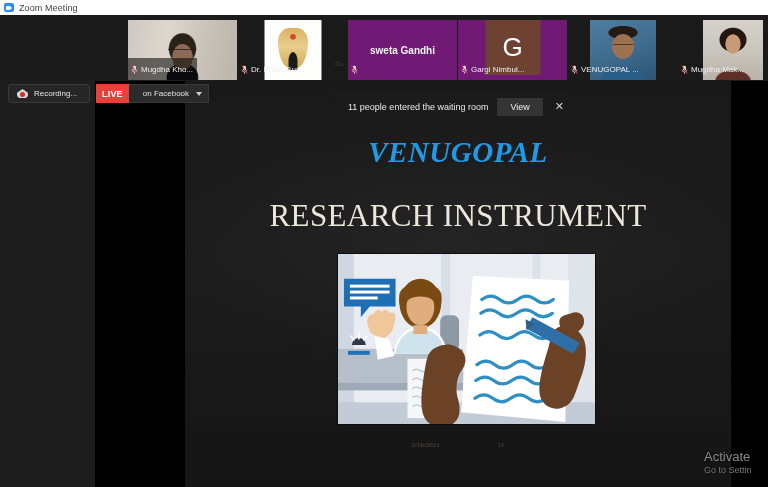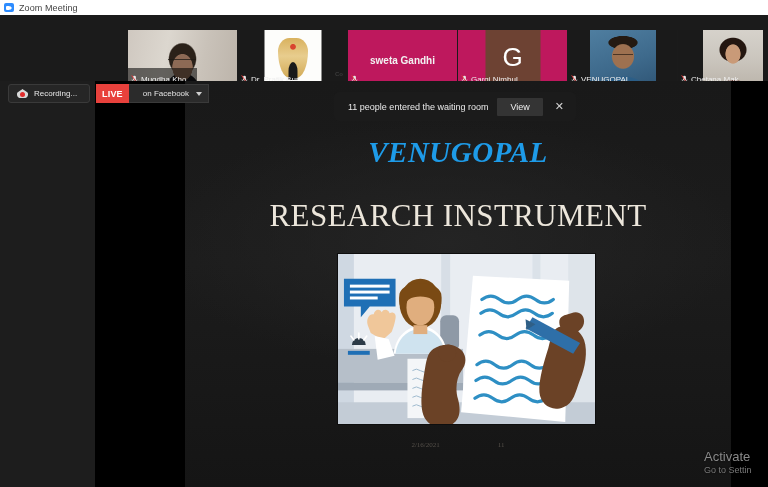--- a/index.html
+++ b/index.html
@@ -34,22 +34,22 @@
   .titlebar-text {
     font-size:9px; color:#444; letter-spacing:.1px; white-space:nowrap;
   }
 
   
   .filmstrip {
     position:absolute; left:0; top:15px; width:768px; height:66px;
     background:#1b1b1b;
   }
   .tile {
-    position:absolute; top:15px; height:60px; width:109px;
-    background:#be185d; overflow:hidden;
+    position:absolute; top:5px; height:60px; width:109px;
+    background:#701a75; overflow:hidden;
   }
   .tile.active { outline:1.5px solid #7ec242; outline-offset:-1.5px; }
 
   .tile-video { position:absolute; inset:0; overflow:hidden; }
 
   
   .cam-mugdha {
     position:absolute; inset:0;
     background:
       radial-gradient(ellipse 17px 22px at 50% 62%, #8d6a55 0 58%, rgba(141,106,85,0) 62%),
@@ -355,21 +355,21 @@
       </div>
       <div class="tile-name noplate">
         <span class="mic-muted">
           <svg viewBox="0 0 10 13">
               <rect x="3" y="1" width="4" height="7" rx="2" fill="#e8e8e8"></rect>
               <path d="M1.5 6.5a3.5 3.5 0 0 0 7 0" stroke="#e8e8e8" stroke-width="1" fill="none"></path>
               <line x1="5" y1="10" x2="5" y2="12.5" stroke="#e8e8e8" stroke-width="1"></line>
               <line x1="1" y1="0.5" x2="9" y2="12.5" stroke="#e03b3b" stroke-width="1.4"></line>
             </svg>
         </span>
-        <span>Chetana Mak...</span>
+        <span>Mugdha Mak...</span>
       </div>
     </div>
   </div>
 
   <div class="stage">
     <div class="stage-bg-left"></div>
     <div class="stage-black-gap"></div>
 
     <div class="slide">
       <div class="slide-kicker">VENUGOPAL</div>

